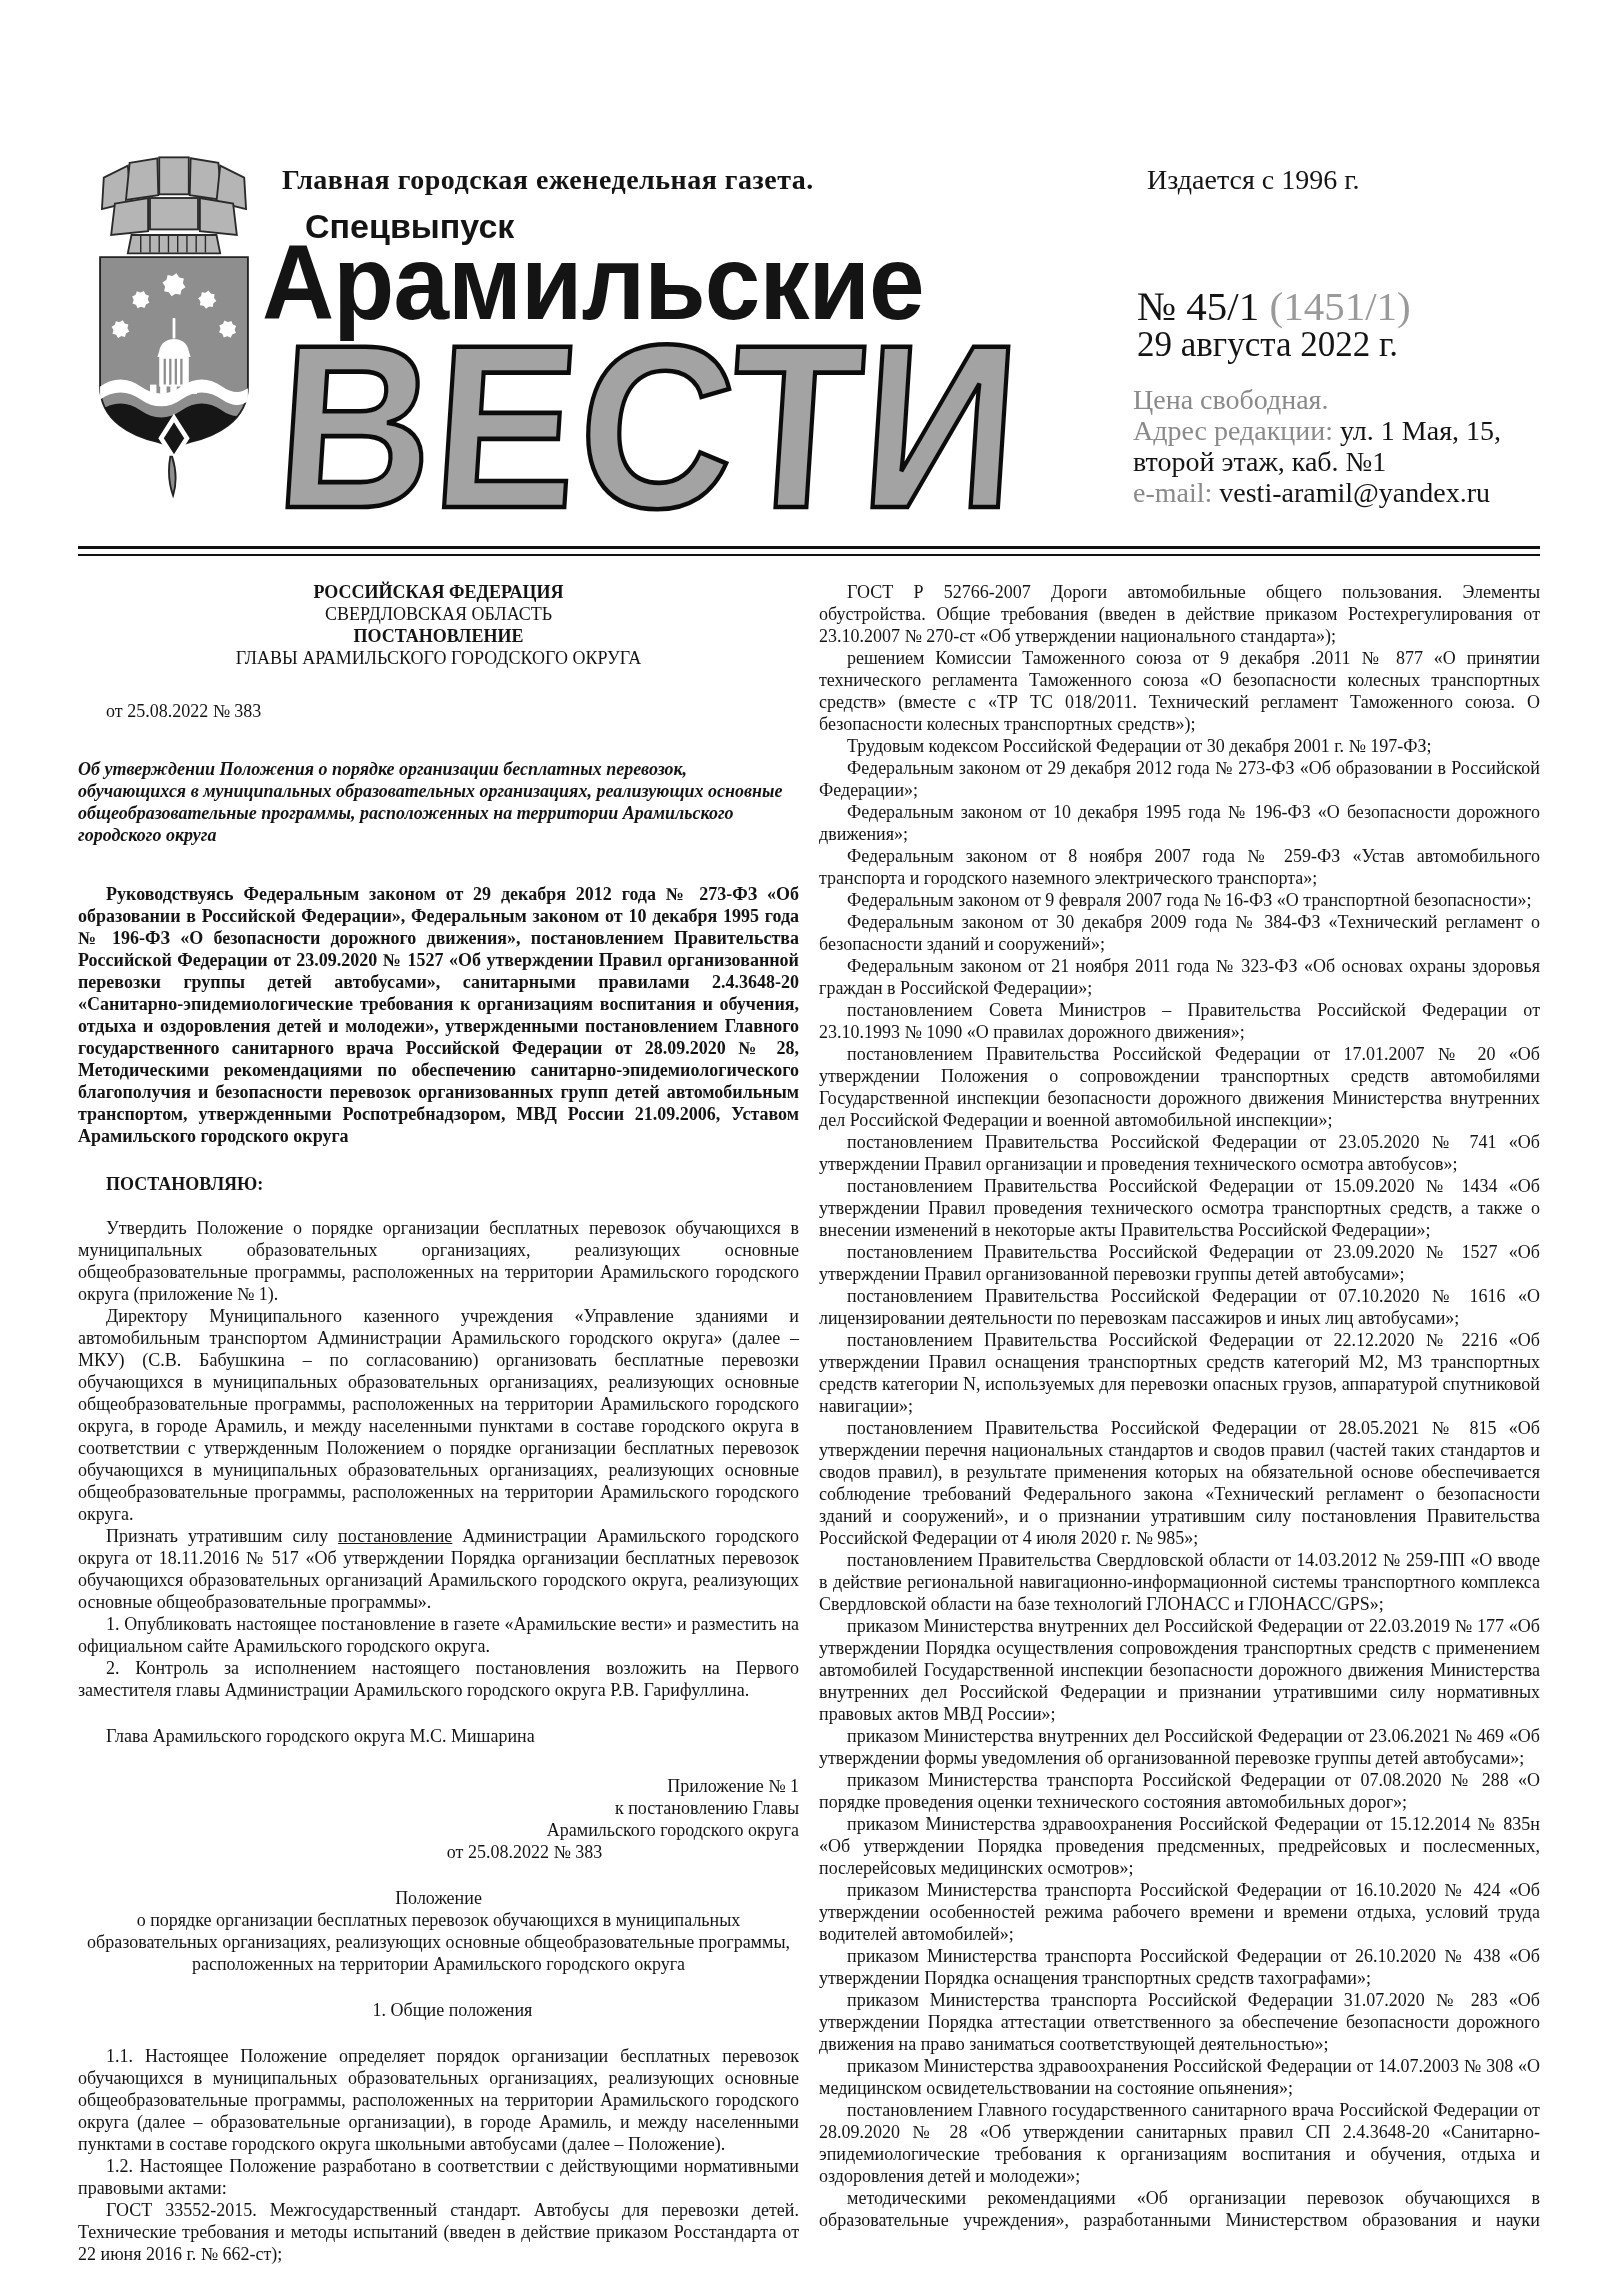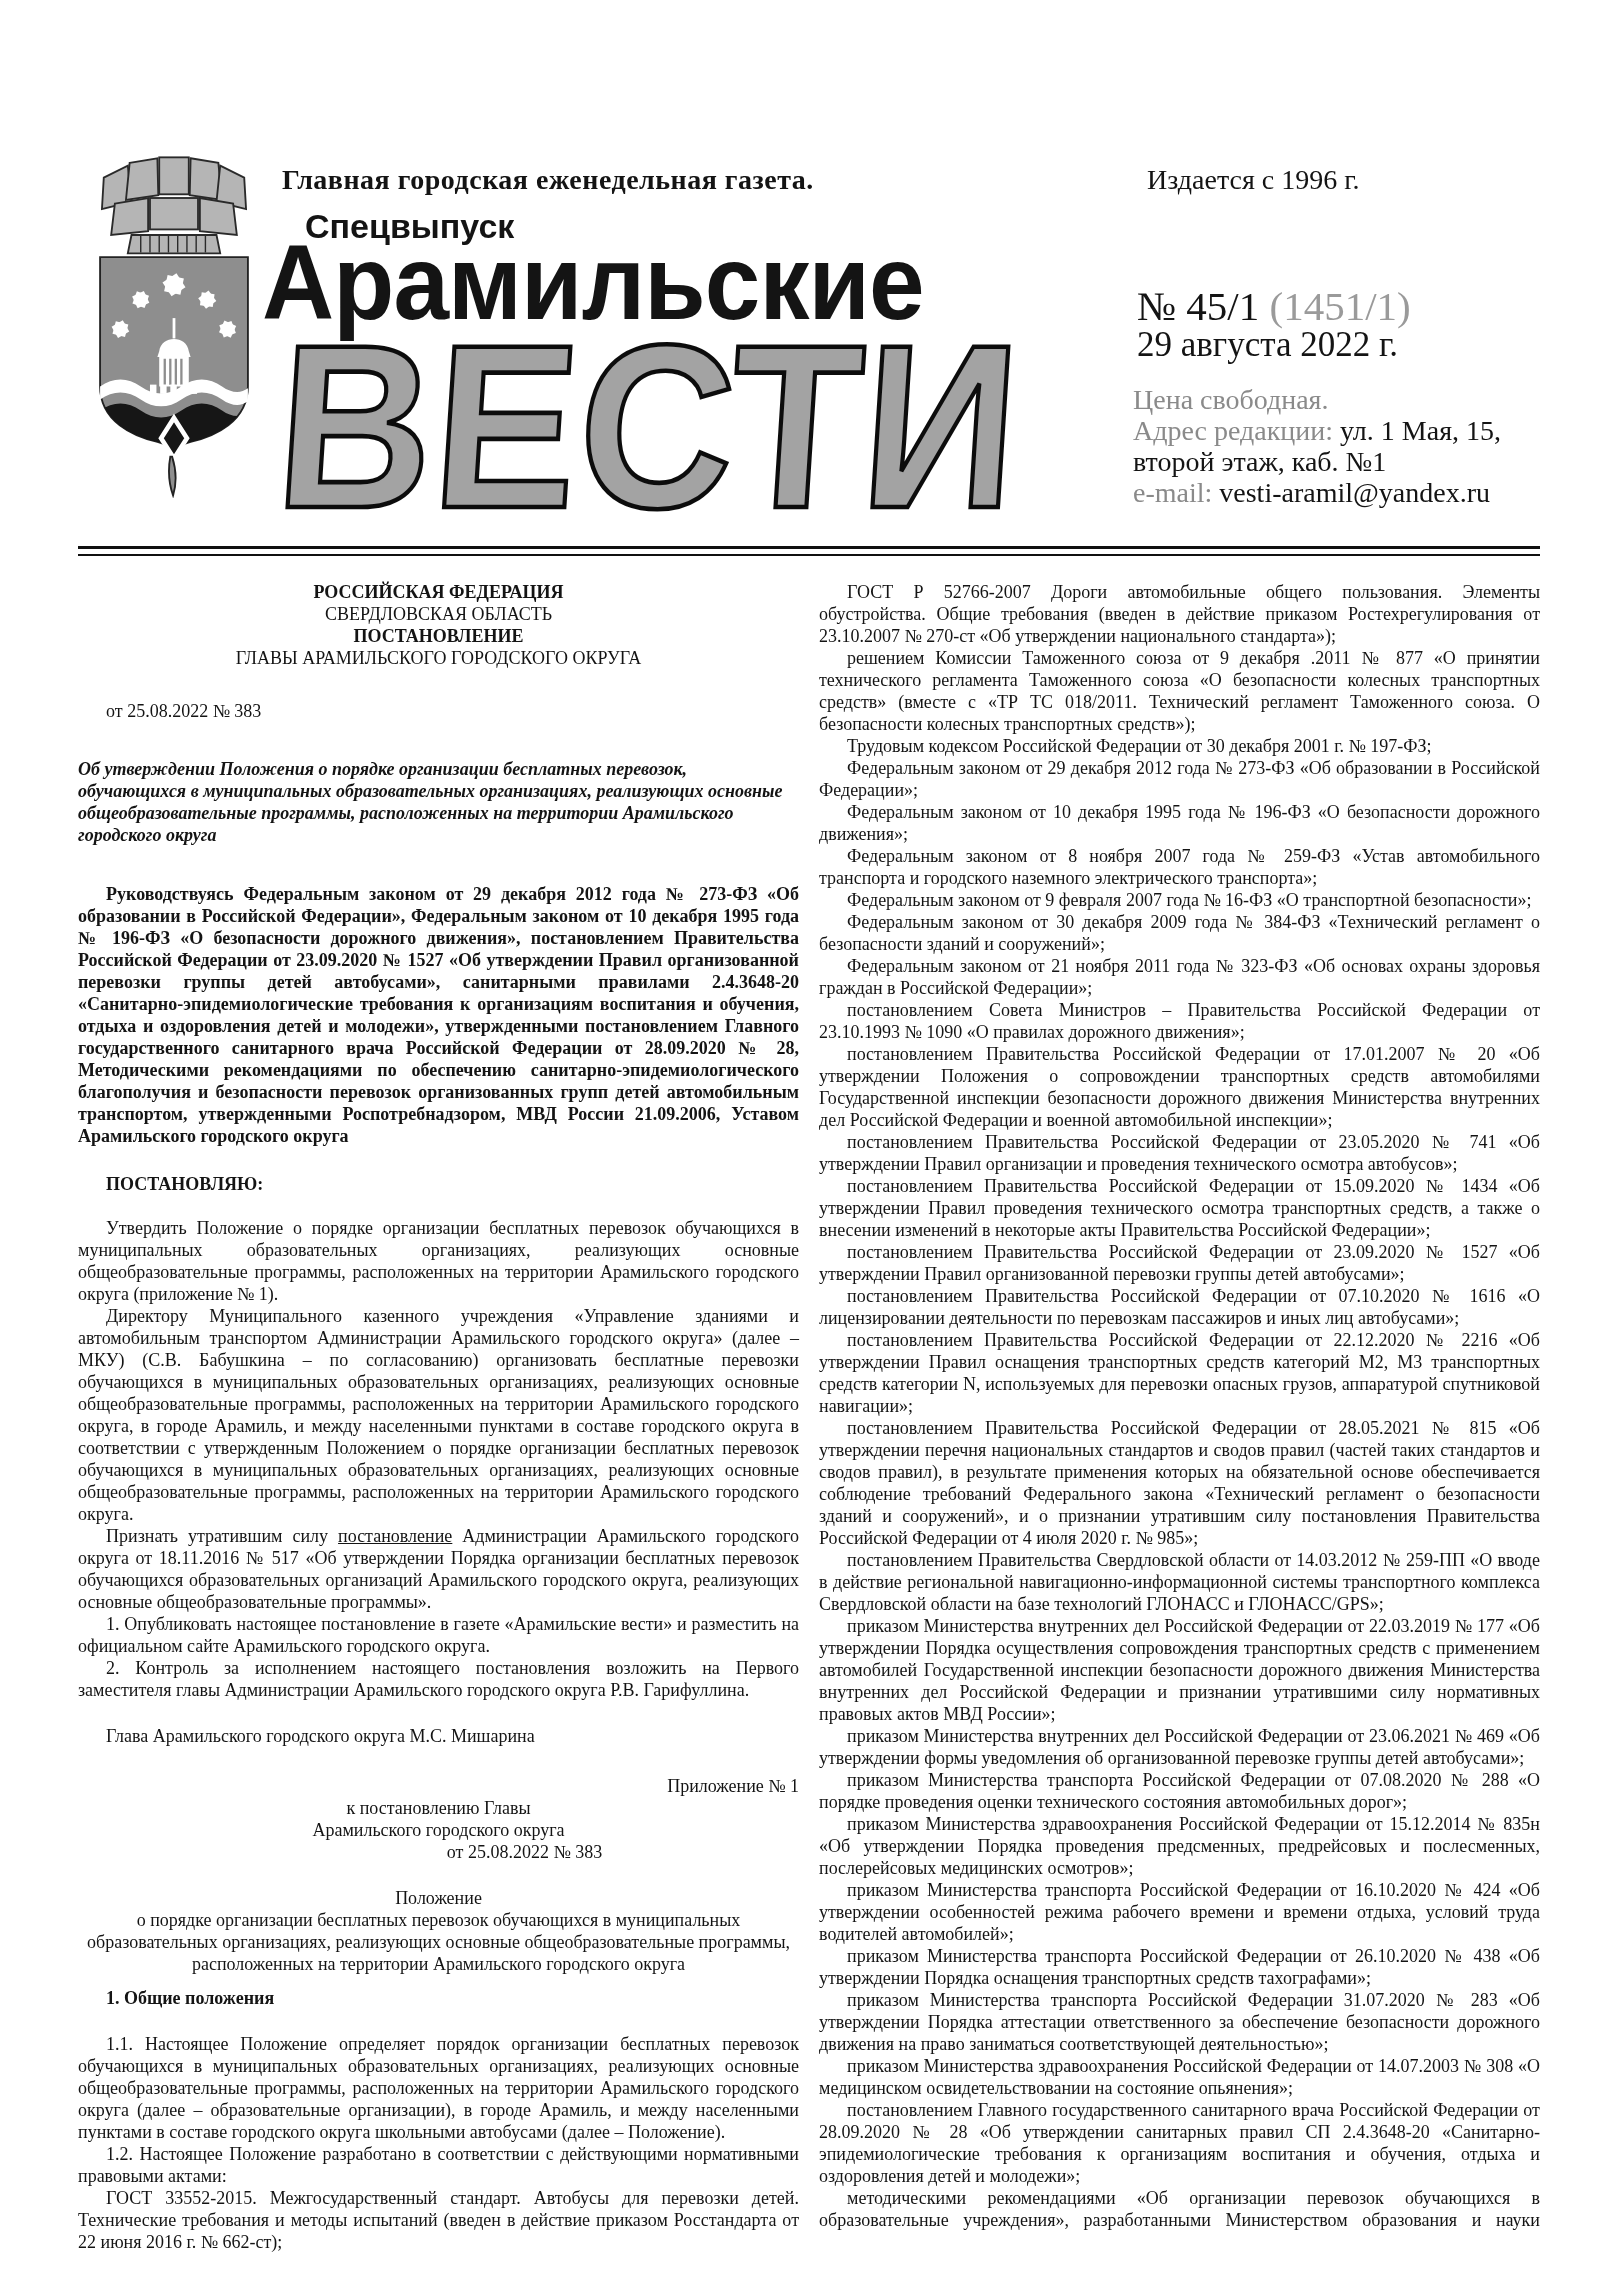--- a/index.html
+++ b/index.html
@@ -31,24 +31,24 @@
         font-size:18px;line-height:22px;text-align:justify;}
   .blk{margin:0;text-indent:28px;}
   .doc-center-bold{text-align:center;text-indent:0;font-weight:700;}
   .doc-center{text-align:center;text-indent:0;}
   .date-line{text-align:left;margin-top:31px;}
   .doc-title{text-align:left;text-indent:0;font-weight:700;font-style:italic;margin-top:36px;}
   .preamble{font-weight:700;margin-top:37px;}
   .resolve{text-align:left;font-weight:700;margin-top:26px;margin-bottom:22px;}
   .signature{text-align:left;margin-top:24px;margin-bottom:3.7px;}
   .app-r1{text-align:right;text-indent:0;margin-top:28px;}
-  .app-r{text-align:center;text-indent:0;}
+  .app-r{text-align:right;text-indent:0;}
   .app-date{text-align:center;text-indent:0;padding-left:172px;}
   .pos-title{text-align:center;text-indent:0;margin-top:24px;}
-  .sec-head{text-align:left;font-weight:700;margin-top:12px;margin-bottom:24px;}
+  .sec-head{text-align:center;font-weight:400;margin-top:24px;margin-bottom:24px;}
   .u{text-decoration:underline;}
 </style>
 </head>
 <body>
 
 <div class="page">
 
   <div class="crest">
     <svg viewBox="0 0 184 372" width="170" height="345" xmlns="http://www.w3.org/2000/svg">
 

